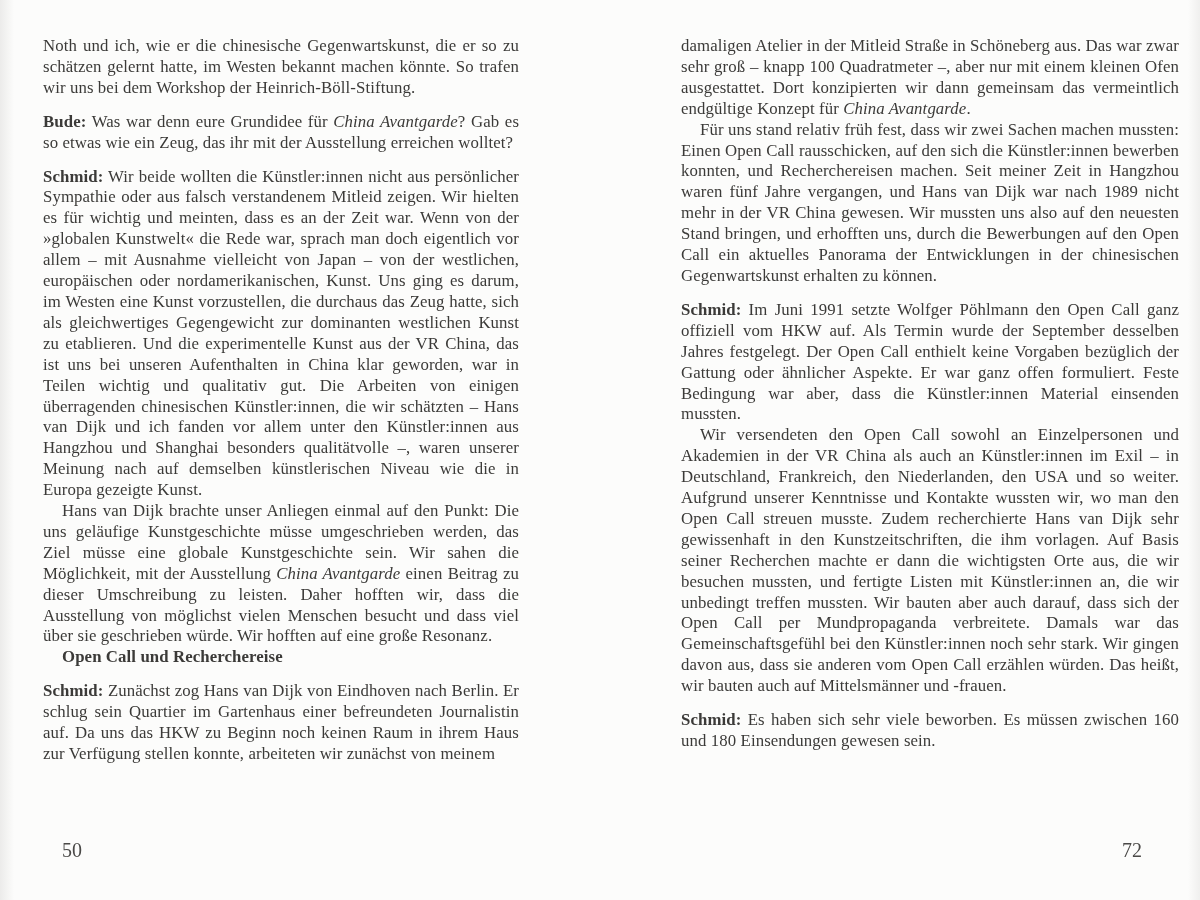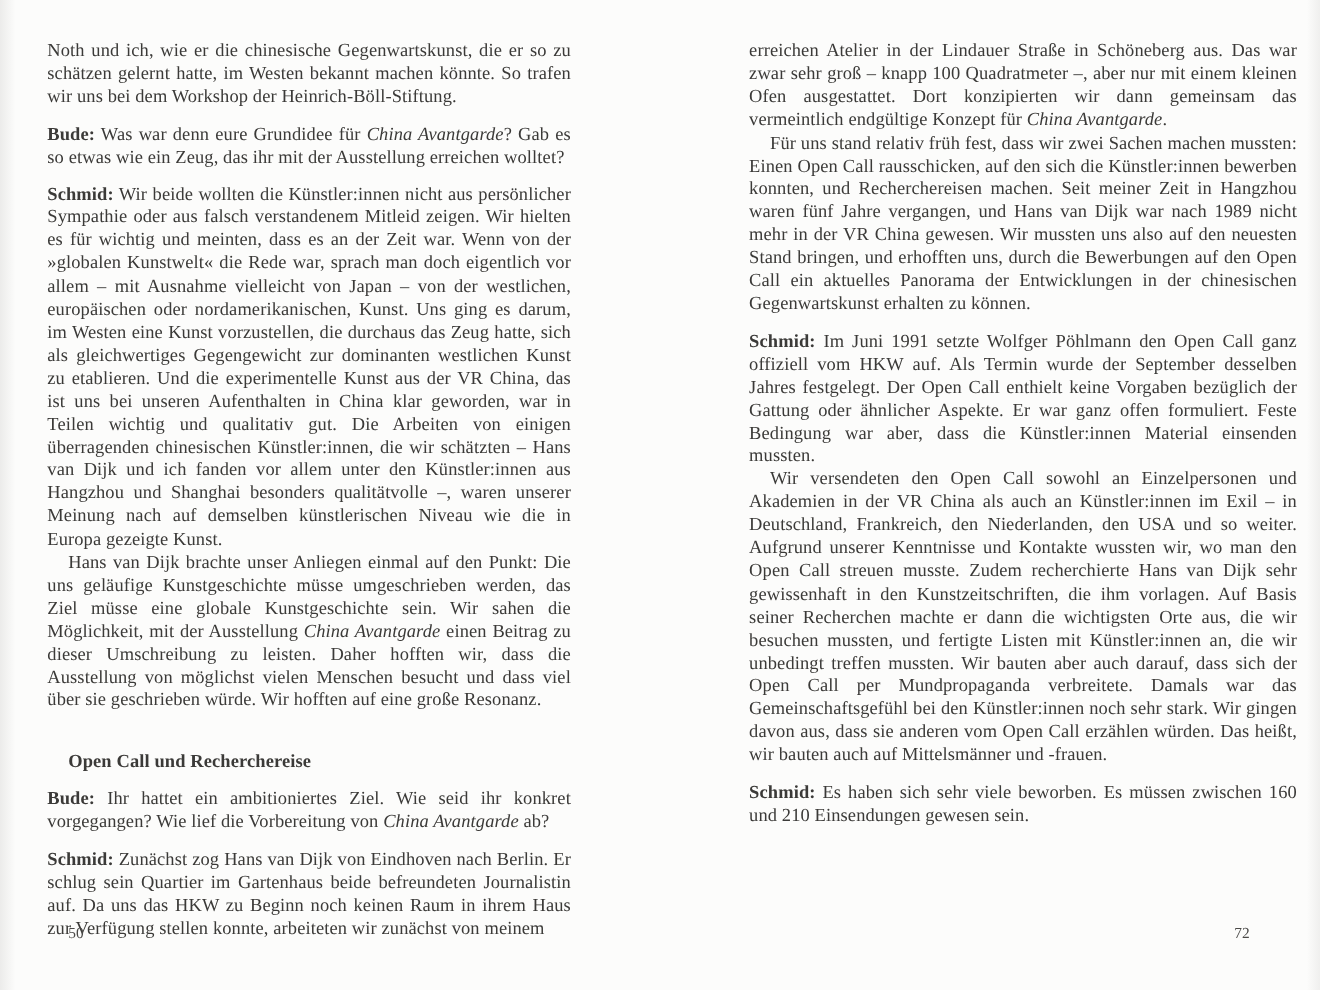--- a/index.html
+++ b/index.html
@@ -43,59 +43,58 @@
     margin: 0;
     font-size: 16.8px;
     line-height: 20.9px;
     text-align: justify;
     hyphens: auto;
     -webkit-hyphens: auto;
     letter-spacing: 0.1px;
     font-feature-settings: "onum" 1;
   }
   .page-column p.gap-line { margin-top: 13px; }
-  .page-column p.gap-section { margin-top: 35px; }
+  .page-column p.gap-section { }
   .page-column p.indent { text-indent: 19px; }
   .page-column p.heading {
     font-weight: bold;
     text-align: left;
     hyphens: none;
   }
   .seg-bold { font-weight: bold; }
   .seg-italic { font-style: italic; }
   .folio {
     position: absolute;
     top: 841px;
-    font-size: 14px;
+    font-size: 20px;
     line-height: 18px;
     color: var(--folio-color);
     font-feature-settings: "onum" 1;
   }
   .folio.left  { left: 62px; }
   .folio.right { left: 1122px; }
 </style>
 </head>
 <body>
 
 <div class="spread">
   <div class="edge-shade-left"></div>
   <div class="edge-shade-right"></div>
 
   <div class="page-column left" id="page-left">
       <p><span>Noth und ich, wie er die chinesische Gegenwartskunst, die er so zu schätzen gelernt hatte, im Westen bekannt machen könnte. So trafen wir uns bei dem Workshop der Heinrich-Böll-Stiftung.</span></p>
       <p class="gap-line"><span class="seg-bold">Bude:</span><span> Was war denn eure Grundidee für </span><span class="seg-italic">China Avantgarde</span><span>? Gab es so etwas wie ein Zeug, das ihr mit der Ausstellung erreichen wolltet?</span></p>
       <p class="gap-line"><span class="seg-bold">Schmid:</span><span> Wir beide wollten die Künstler:innen nicht aus persönlicher Sympathie oder aus falsch verstandenem Mitleid zeigen. Wir hielten es für wichtig und meinten, dass es an der Zeit war. Wenn von der »globalen Kunstwelt« die Rede war, sprach man doch eigentlich vor allem – mit Ausnahme vielleicht von Japan – von der westlichen, europäischen oder nordamerikanischen, Kunst. Uns ging es darum, im Westen eine Kunst vorzustellen, die durchaus das Zeug hatte, sich als gleichwertiges Gegengewicht zur dominanten westlichen Kunst zu etablieren. Und die experimentelle Kunst aus der VR China, das ist uns bei unseren Aufenthalten in China klar geworden, war in Teilen wichtig und qualitativ gut. Die Arbeiten von einigen überragenden chinesischen Künstler:innen, die wir schätzten – Hans van Dijk und ich fanden vor allem unter den Künstler:innen aus Hangzhou und Shanghai besonders qualitätvolle –, waren unserer Meinung nach auf demselben künstlerischen Niveau wie die in Europa gezeigte Kunst.</span></p>
       <p class="indent"><span>Hans van Dijk brachte unser Anliegen einmal auf den Punkt: Die uns geläufige Kunstgeschichte müsse umgeschrieben werden, das Ziel müsse eine globale Kunstgeschichte sein. Wir sahen die Möglichkeit, mit der Ausstellung </span><span class="seg-italic">China Avantgarde</span><span> einen Beitrag zu dieser Umschreibung zu leisten. Daher hofften wir, dass die Ausstellung von möglichst vielen Menschen besucht und dass viel über sie geschrieben würde. Wir hofften auf eine große Resonanz.</span></p>
       <p class="heading indent gap-section"><span class="seg-bold">Open Call und Recherchereise</span></p>
-      <p class="gap-line"><span class="seg-bold">Bude:</span><span> Ihr hattet ein ambitioniertes Ziel. Wie seid ihr konkret vorgegangen? Wie lief die Vorbereitung von </span><span class="seg-italic">China Avantgarde</span><span> ab?</span></p>
-      <p class="gap-line"><span class="seg-bold">Schmid:</span><span> Zunächst zog Hans van Dijk von Eindhoven nach Berlin. Er schlug sein Quartier im Gartenhaus beide befreundeten Journalistin auf. Da uns das HKW zu Beginn noch keinen Raum in ihrem Haus zur Verfügung stellen konnte, arbeiteten wir zunächst von meinem</span></p>
+      <p class="gap-line"><span class="seg-bold">Schmid:</span><span> Zunächst zog Hans van Dijk von Eindhoven nach Berlin. Er schlug sein Quartier im Gartenhaus einer befreundeten Journalistin auf. Da uns das HKW zu Beginn noch keinen Raum in ihrem Haus zur Verfügung stellen konnte, arbeiteten wir zunächst von meinem</span></p>
     </div>
   <div class="page-column right" id="page-right">
-      <p><span>erreichen Atelier in der Lindauer Straße in Schöneberg aus. Das war zwar sehr groß – knapp 100 Quadratmeter –, aber nur mit einem kleinen Ofen ausgestattet. Dort konzipierten wir dann gemeinsam das vermeintlich endgültige Konzept für </span><span class="seg-italic">China Avantgarde</span><span>.</span></p>
+      <p><span>damaligen Atelier in der Mitleid Straße in Schöneberg aus. Das war zwar sehr groß – knapp 100 Quadratmeter –, aber nur mit einem kleinen Ofen ausgestattet. Dort konzipierten wir dann gemeinsam das vermeintlich endgültige Konzept für </span><span class="seg-italic">China Avantgarde</span><span>.</span></p>
       <p class="indent"><span>Für uns stand relativ früh fest, dass wir zwei Sachen machen mussten: Einen Open Call rausschicken, auf den sich die Künstler:innen bewerben konnten, und Recherchereisen machen. Seit meiner Zeit in Hangzhou waren fünf Jahre vergangen, und Hans van Dijk war nach 1989 nicht mehr in der VR China gewesen. Wir mussten uns also auf den neuesten Stand bringen, und erhofften uns, durch die Bewerbungen auf den Open Call ein aktuelles Panorama der Entwicklungen in der chinesischen Gegenwartskunst erhalten zu können.</span></p>
       <p class="gap-line"><span class="seg-bold">Schmid:</span><span> Im Juni 1991 setzte Wolfger Pöhlmann den Open Call ganz offiziell vom HKW auf. Als Termin wurde der September desselben Jahres festgelegt. Der Open Call enthielt keine Vorgaben bezüglich der Gattung oder ähnlicher Aspekte. Er war ganz offen formuliert. Feste Bedingung war aber, dass die Künstler:innen Material einsenden mussten.</span></p>
       <p class="indent"><span>Wir versendeten den Open Call sowohl an Einzelpersonen und Akademien in der VR China als auch an Künstler:innen im Exil – in Deutschland, Frankreich, den Niederlanden, den USA und so weiter. Aufgrund unserer Kenntnisse und Kontakte wussten wir, wo man den Open Call streuen musste. Zudem recherchierte Hans van Dijk sehr gewissenhaft in den Kunstzeitschriften, die ihm vorlagen. Auf Basis seiner Recherchen machte er dann die wichtigsten Orte aus, die wir besuchen mussten, und fertigte Listen mit Künstler:innen an, die wir unbedingt treffen mussten. Wir bauten aber auch darauf, dass sich der Open Call per Mundpropaganda verbreitete. Damals war das Gemeinschaftsgefühl bei den Künstler:innen noch sehr stark. Wir gingen davon aus, dass sie anderen vom Open Call erzählen würden. Das heißt, wir bauten auch auf Mittelsmänner und -frauen.</span></p>
-      <p class="gap-line"><span class="seg-bold">Schmid:</span><span> Es haben sich sehr viele beworben. Es müssen zwischen 160 und 210 Einsendungen gewesen sein.</span></p>
+      <p class="gap-line"><span class="seg-bold">Schmid:</span><span> Es haben sich sehr viele beworben. Es müssen zwischen 160 und 180 Einsendungen gewesen sein.</span></p>
     </div>
 
   <div class="folio left">50</div>
   <div class="folio right">72</div>
 </div>
 
 </body></html>

